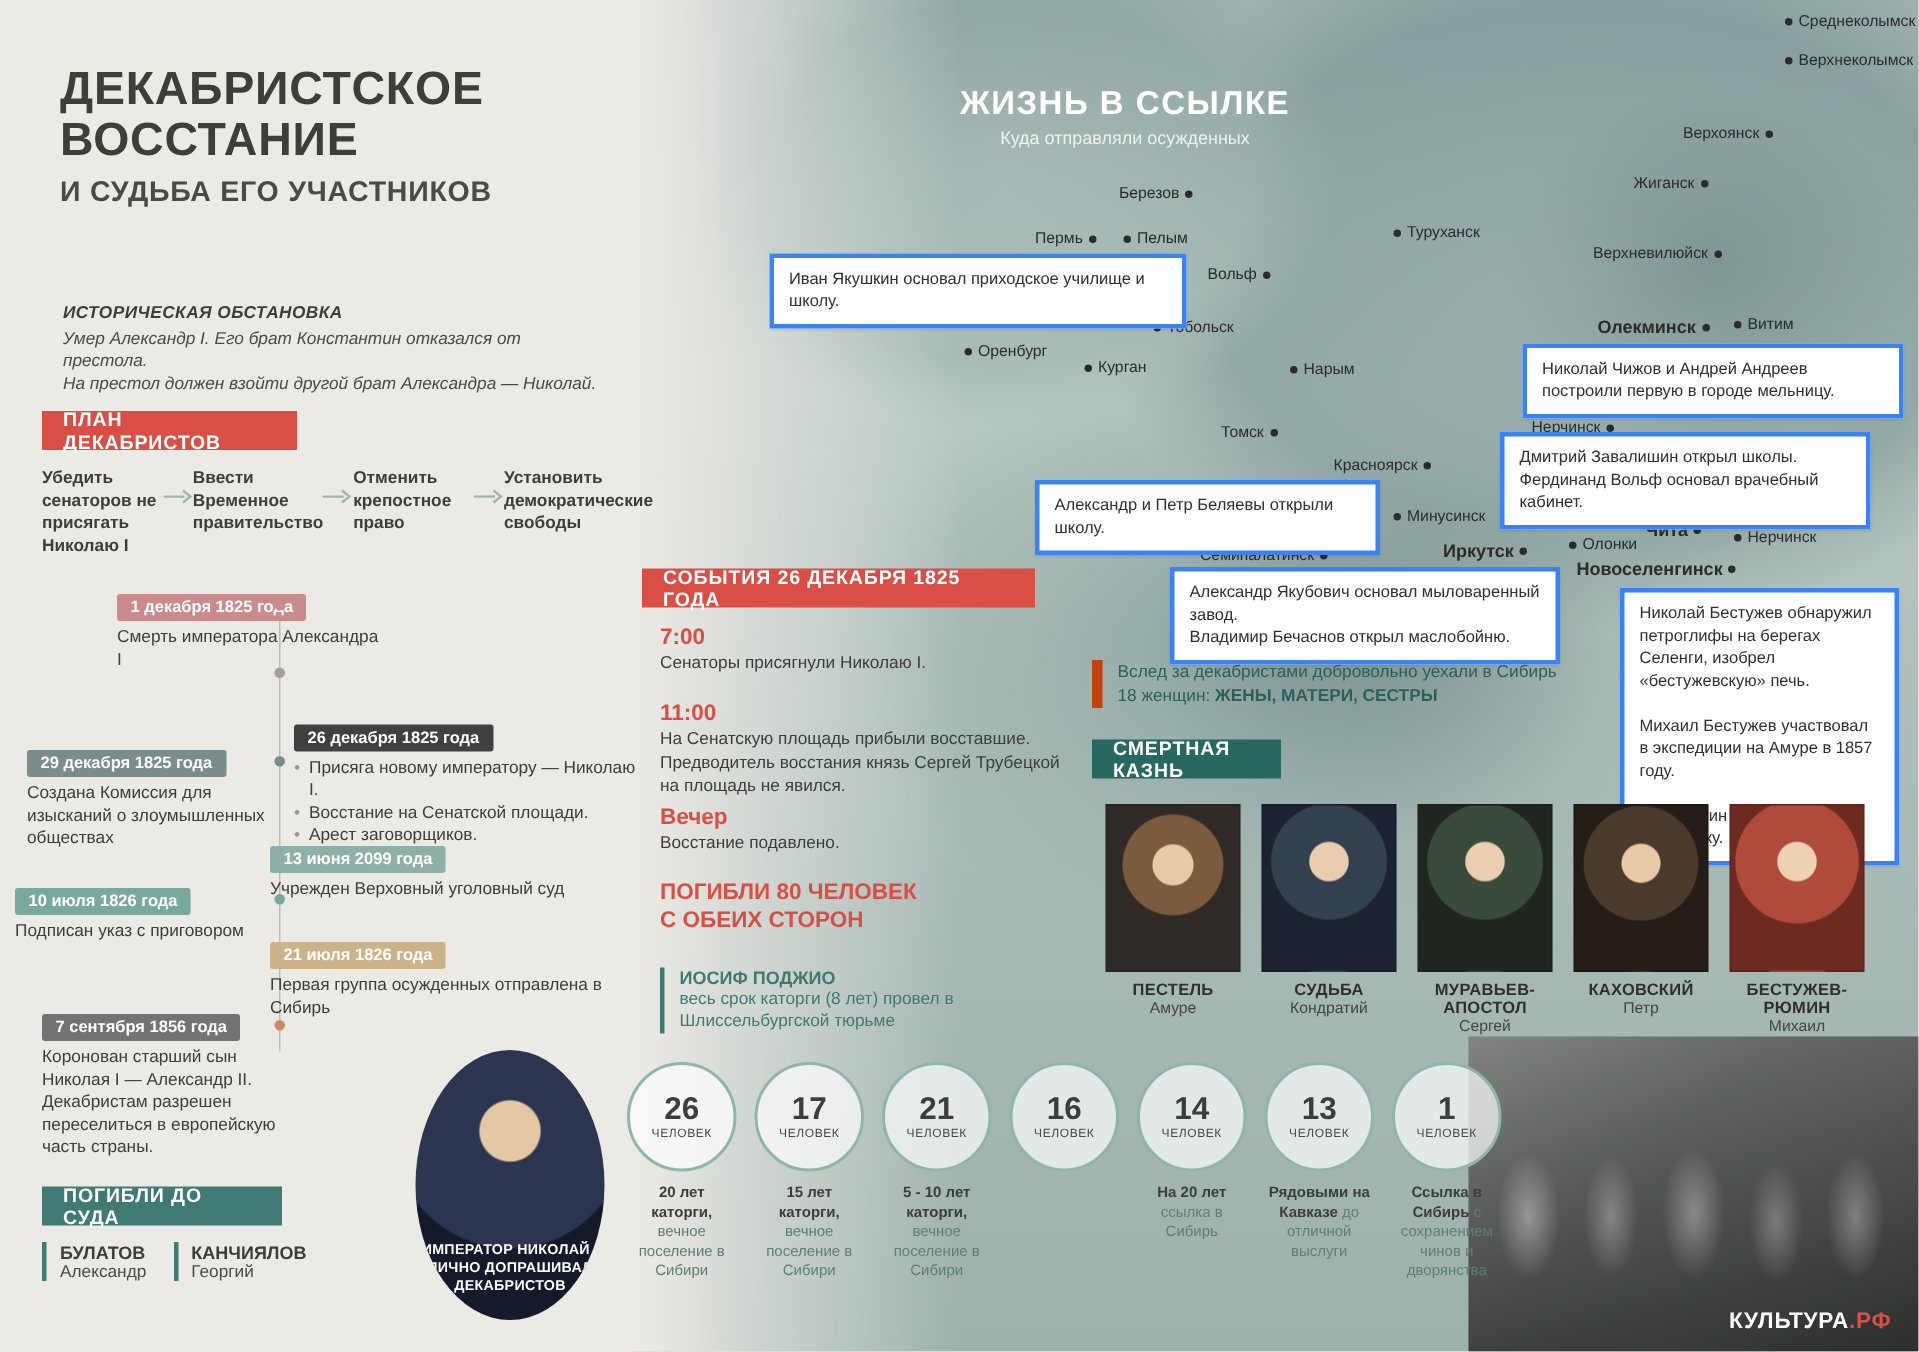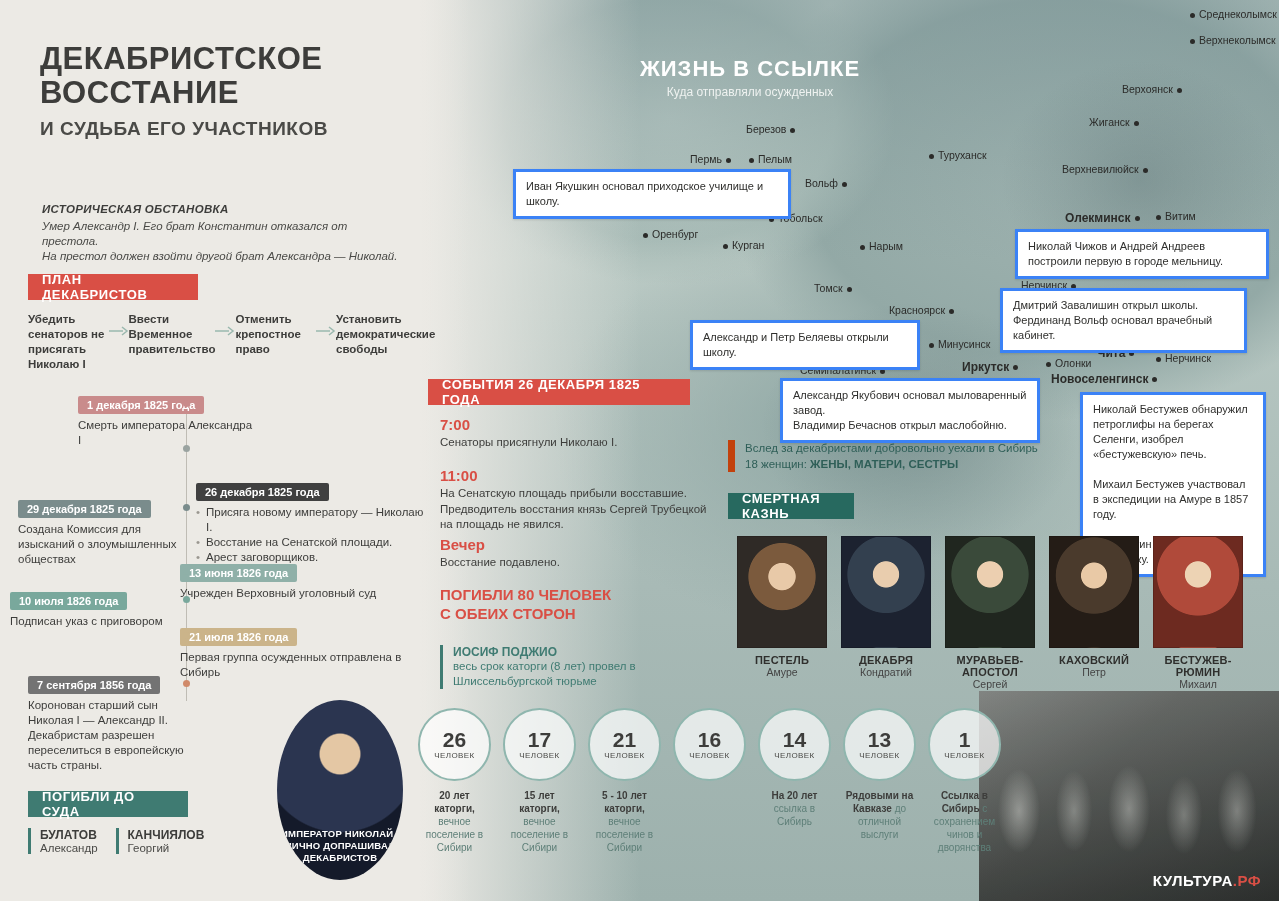--- a/index.html
+++ b/index.html
@@ -242,21 +242,21 @@
         <div class="tl-item" style="top: 45px; left: 196px; width: 230px;"><span class="tl-pill" style="background: #404040; margin-top: 43px;">26 декабря 1825 года</span><div class="tl-text">
             <ul>
               <li>Присяга новому императору — Николаю I.</li>
               <li>Восстание на Сенатской площади.</li>
               <li>Арест заговорщиков.</li>
             </ul>
           </div></div>
         <div class="tl-dot" style="top: 50px; background: rgb(154, 163, 160);"></div>
         <div class="tl-item" style="top: 104px; left: 18px; width: 176px; text-align: left;"><span class="tl-pill" style="background: rgb(122, 140, 140);">29 декабря 1825 года</span><div class="tl-text">Создана Комиссия для изысканий о злоумышленных обществах</div></div>
         <div class="tl-dot" style="top: 109px; background: rgb(122, 140, 140);"></div>
-        <div class="tl-item" style="top: 168px; left: 180px; width: 230px;"><span class="tl-pill" style="background: rgb(143, 176, 168);">13 июня 1826 года</span><div class="tl-text">Учрежден Верховный уголовный суд</div></div>
+        <div class="tl-item" style="top: 168px; left: 180px; width: 230px;"><span class="tl-pill" style="background: rgb(143, 176, 168);">13 июня 2099 года</span><div class="tl-text">Учрежден Верховный уголовный суд</div></div>
         <div class="tl-dot" style="top: 173px; background: rgb(143, 176, 168);"></div>
         <div class="tl-item" style="top: 196px; left: 10px; width: 176px; text-align: left;"><span class="tl-pill" style="background: rgb(121, 168, 156);">10 июля 1826 года</span><div class="tl-text">Подписан указ с приговором</div></div>
         <div class="tl-dot" style="top: 201px; background: rgb(121, 168, 156);"></div>
         <div class="tl-item" style="top: 232px; left: 180px; width: 230px;"><span class="tl-pill" style="background: rgb(203, 180, 138);">21 июля 1826 года</span><div class="tl-text">Первая группа осужденных отправлена в Сибирь</div></div>
         <div class="tl-dot" style="top: 237px; background: rgb(203, 180, 138);"></div>
         <div class="tl-item" style="top: 280px; left: 28px; width: 176px; text-align: left;"><span class="tl-pill" style="background: #737373;">7 сентября 1856 года</span><div class="tl-text">Коронован старший сын Николая I — Александр II. Декабристам разрешен переселиться в европейскую часть страны.</div></div>
         <div class="tl-dot" style="top: 285px; background: rgb(208, 138, 106);"></div>
       </div>
   </div>
 
@@ -360,21 +360,21 @@
     <span>СМЕРТНАЯ КАЗНЬ</span>
   </div>
   <div class="portraits" id="portraits">
       <div class="portrait">
         <div class="ph p1"></div>
         <div class="nm">ПЕСТЕЛЬ</div>
         <div class="fn">Амуре</div>
       </div>
       <div class="portrait">
         <div class="ph p2"></div>
-        <div class="nm">ДЕКАБРЯ</div>
+        <div class="nm">СУДЬБА</div>
         <div class="fn">Кондратий</div>
       </div>
       <div class="portrait">
         <div class="ph p3"></div>
         <div class="nm">МУРАВЬЕВ-АПОСТОЛ</div>
         <div class="fn">Сергей</div>
       </div>
       <div class="portrait">
         <div class="ph p4"></div>
         <div class="nm">КАХОВСКИЙ</div>

